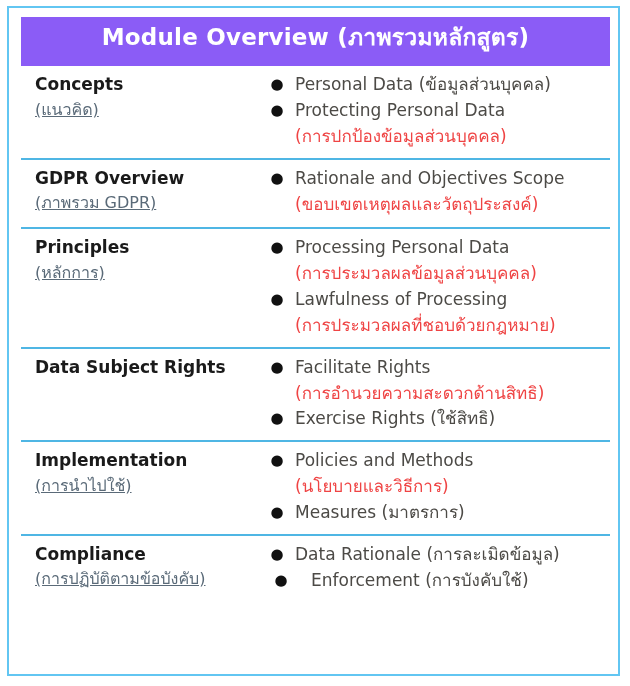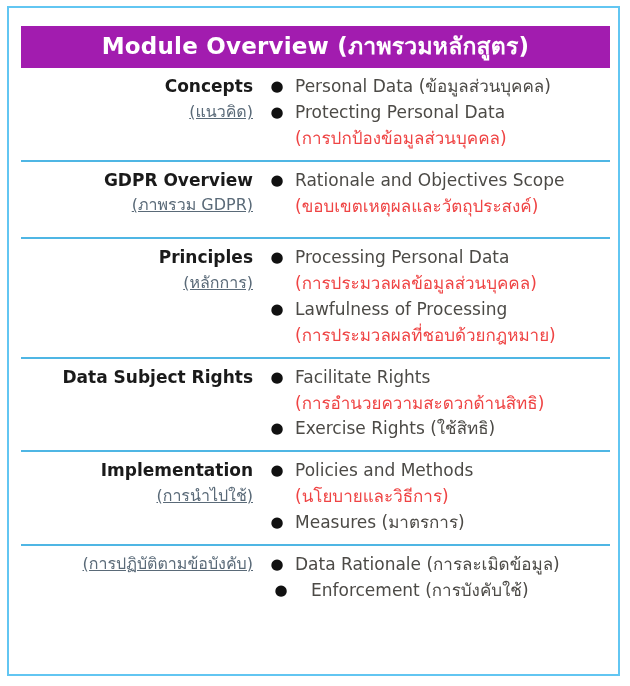--- a/index.html
+++ b/index.html
@@ -28,29 +28,28 @@
   .table {
     position: absolute;
     left: 12px;
     top: 9px;
     width: 589px;
     box-sizing: border-box;
   }
 
   
   .title-band {
-    background: #a21caf;
+    background: #8b5cf6;
     color: #ffffff;
     text-align: center;
     font-size: 23px;
     font-weight: 600;
     letter-spacing: 0.2px;
-    padding: 7px 0 9px 0;
+    padding: 7px 0 16px 0;
     line-height: 1.15;
-    margin-top: 9px;
   }
   .subhead-band {
     background: #8fdcfb;
     display: flex;
     padding: 5px 0 6px 0;
   }
   .subhead-cat {
     width: 238px;
     padding-left: 18px;
     box-sizing: border-box;
@@ -73,22 +72,21 @@
     border-bottom: 2px solid #4fb6e4;
     background: #ffffff;
   }
   .row:last-child {
     border-bottom: none;
   }
 
   .cat-cell {
     width: 238px;
     box-sizing: border-box;
-    padding: 6px 6px 20px 14px;
-    text-align: right;
+    padding: 6px 6px 12px 14px;
   }
   .cat-en {
     color: #1a1a1a;
     font-weight: bold;
     font-size: 17px;
     line-height: 1.5;
     white-space: nowrap;
   }
   .cat-th {
     color: #5a6a78;
@@ -219,20 +217,21 @@
             </div>
             <div class="cont-line">(นโยบายและวิธีการ)</div>
             <div class="bullet-item">
               <div class="bullet-dot">●</div>
               <div class="bullet-text">Measures (มาตรการ)</div>
             </div>
           </div>
         </div>
         <div class="row row-compliance">
           <div class="cat-cell">
+            <div class="cat-en">Compliance</div>
             <div class="cat-th">(การปฏิบัติตามข้อบังคับ)</div>
           </div>
           <div class="skill-cell">
             <div class="bullet-item">
               <div class="bullet-dot">●</div>
               <div class="bullet-text">Data Rationale  (การละเมิดข้อมูล)</div>
             </div>
             <div class="bullet-item">
               <div class="bullet-dot indent2">●</div>
               <div class="bullet-text indent2">Enforcement (การบังคับใช้)</div>

